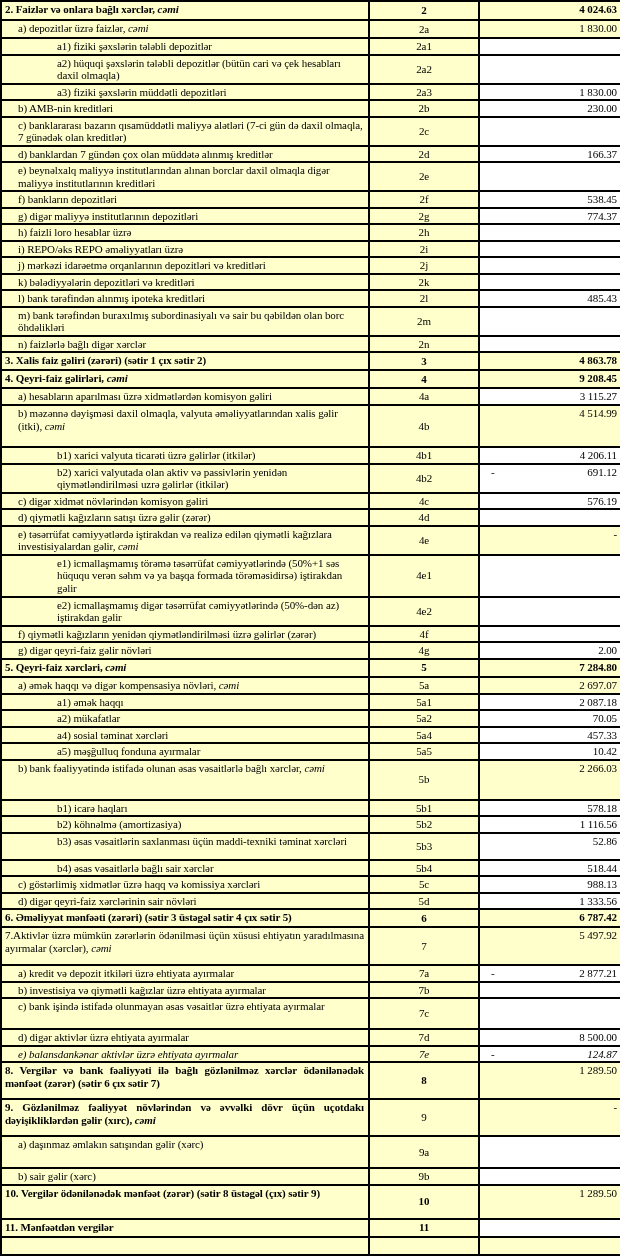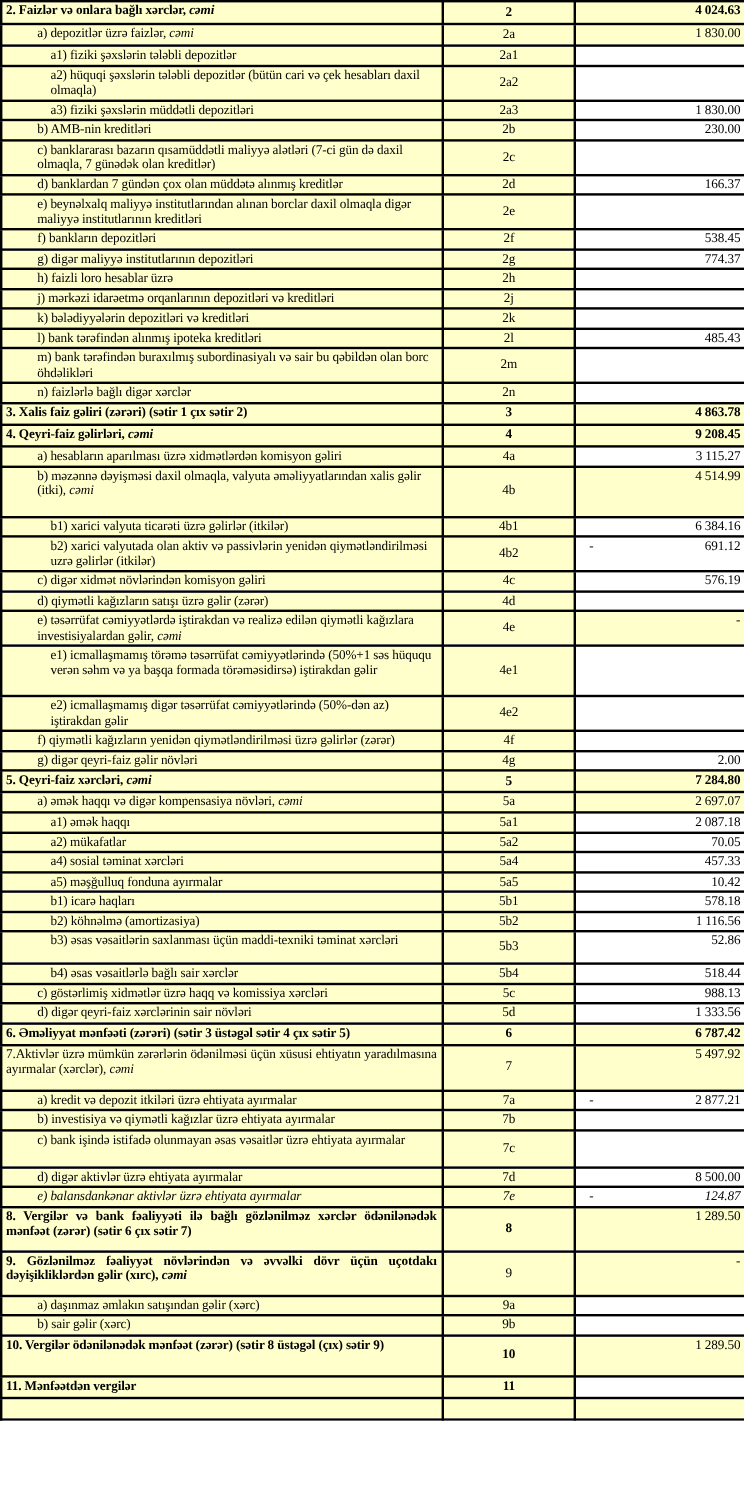--- a/index.html
+++ b/index.html
@@ -17,22 +17,22 @@
   col.col-label { width: 368px; }
   col.col-code  { width: 110px; }
   col.col-value { width: 142px; }
   td {
     border: 2px solid #000;
     background: #ffffcc;
     padding: 0;
     overflow: hidden;
   }
   td.c-label { vertical-align: top; padding: 1px 4px 1px 3px; }
-  td.c-label.ind1 { padding-left: 29px; }
-  td.c-label.ind2 { padding-left: 40px; }
+  td.c-label.ind1 { padding-left: 16px; }
+  td.c-label.ind2 { padding-left: 55px; }
   td.c-code  { text-align: center; vertical-align: middle; padding: 0 2px; }
   td.c-value { text-align: right; vertical-align: top; padding: 1px 3px 1px 2px; }
   td.c-value.vwhite { background: #ffffff; }
   .b { font-weight: bold; }
   .just { text-align: justify; }
   .it { font-style: italic; }
   .vwrap { display: flex; justify-content: space-between; }
   .minus { padding-left: 9px; text-align: left; }
   .num { flex: 1 1 auto; text-align: right; }
 </style>
@@ -149,20 +149,29 @@
         <tr style="height: 16px;">
           <td class="c-label ind1"><span>h) faizli loro hesablar üzrə</span></td>
           <td class="c-code"><span>2h</span></td>
           <td class="c-value vwhite">
             <div class="vwrap">
               <span class="num"></span>
             </div>
           </td>
         </tr>
         <tr style="height: 16px;">
+          <td class="c-label ind1"><span>i) REPO/əks REPO əməliyyatları üzrə</span></td>
+          <td class="c-code"><span>2i</span></td>
+          <td class="c-value vwhite">
+            <div class="vwrap">
+              <span class="num"></span>
+            </div>
+          </td>
+        </tr>
+        <tr style="height: 16px;">
           <td class="c-label ind1"><span>j) mərkəzi idarəetmə orqanlarının depozitləri və kreditləri</span></td>
           <td class="c-code"><span>2j</span></td>
           <td class="c-value vwhite">
             <div class="vwrap">
               <span class="num"></span>
             </div>
           </td>
         </tr>
         <tr style="height: 16px;">
           <td class="c-label ind1"><span>k) bələdiyyələrin depozitləri və kreditləri</span></td>
@@ -234,21 +243,21 @@
             <div class="vwrap">
               <span class="num">4 514.99</span>
             </div>
           </td>
         </tr>
         <tr style="height: 16px;">
           <td class="c-label ind2"><span>b1) xarici valyuta ticarəti üzrə gəlirlər (itkilər)</span></td>
           <td class="c-code"><span>4b1</span></td>
           <td class="c-value vwhite">
             <div class="vwrap">
-              <span class="num">6 384.16</span>
+              <span class="num">4 206.11</span>
             </div>
           </td>
         </tr>
         <tr style="height: 27px;">
           <td class="c-label ind2"><span>b2) xarici valyutada olan aktiv və passivlərin yenidən qiymətləndirilməsi uzrə gəlirlər (itkilər)</span></td>
           <td class="c-code"><span>4b2</span></td>
           <td class="c-value vwhite">
             <div class="vwrap">
               <span class="minus">-</span>
               <span class="num">691.12</span>
@@ -365,20 +374,29 @@
         </tr>
         <tr style="height: 16px;">
           <td class="c-label ind2"><span>a5) məşğulluq fonduna ayırmalar</span></td>
           <td class="c-code"><span>5a5</span></td>
           <td class="c-value vwhite">
             <div class="vwrap">
               <span class="num">10.42</span>
             </div>
           </td>
         </tr>
+        <tr style="height: 40px;">
+          <td class="c-label ind1"><span>b) bank fəaliyyətində istifadə olunan əsas vəsaitlərlə bağlı xərclər, </span><span class="it">cəmi</span></td>
+          <td class="c-code"><span>5b</span></td>
+          <td class="c-value">
+            <div class="vwrap">
+              <span class="num">2 266.03</span>
+            </div>
+          </td>
+        </tr>
         <tr style="height: 16px;">
           <td class="c-label ind2"><span>b1) icarə haqları</span></td>
           <td class="c-code"><span>5b1</span></td>
           <td class="c-value vwhite">
             <div class="vwrap">
               <span class="num">578.18</span>
             </div>
           </td>
         </tr>
         <tr style="height: 16px;">
@@ -502,21 +520,21 @@
         </tr>
         <tr style="height: 37px;">
           <td class="c-label ind0 b just"><span>9. Gözlənilməz fəaliyyət növlərindən və əvvəlki dövr üçün uçotdakı dəyişikliklərdən gəlir (xırc), </span><span class="it">cəmi</span></td>
           <td class="c-code"><span>9</span></td>
           <td class="c-value">
             <div class="vwrap">
               <span class="num">-</span>
             </div>
           </td>
         </tr>
-        <tr style="height: 16px;">
+        <tr style="height: 32px;">
           <td class="c-label ind1"><span>a) daşınmaz əmlakın satışından gəlir (xərc)</span></td>
           <td class="c-code"><span>9a</span></td>
           <td class="c-value vwhite">
             <div class="vwrap">
               <span class="num"></span>
             </div>
           </td>
         </tr>
         <tr style="height: 16px;">
           <td class="c-label ind1"><span>b) sair gəlir (xərc)</span></td>

